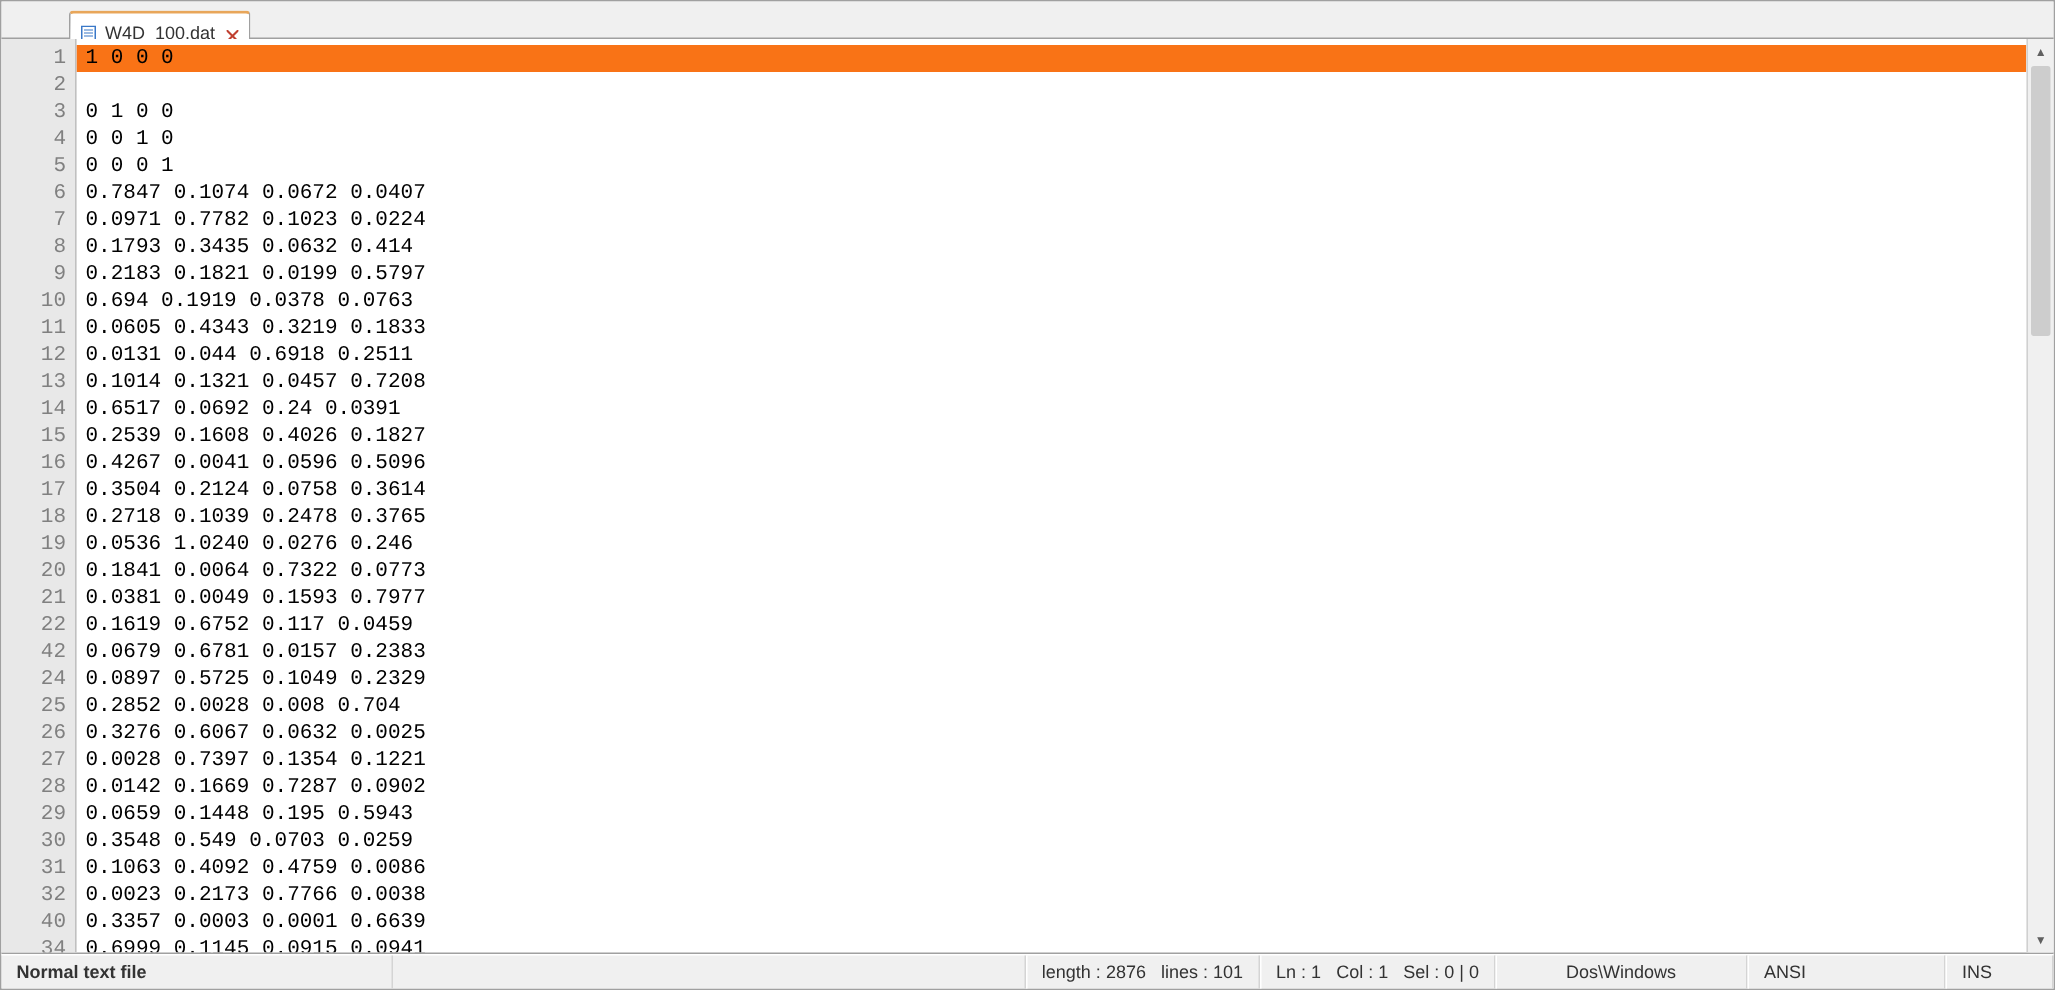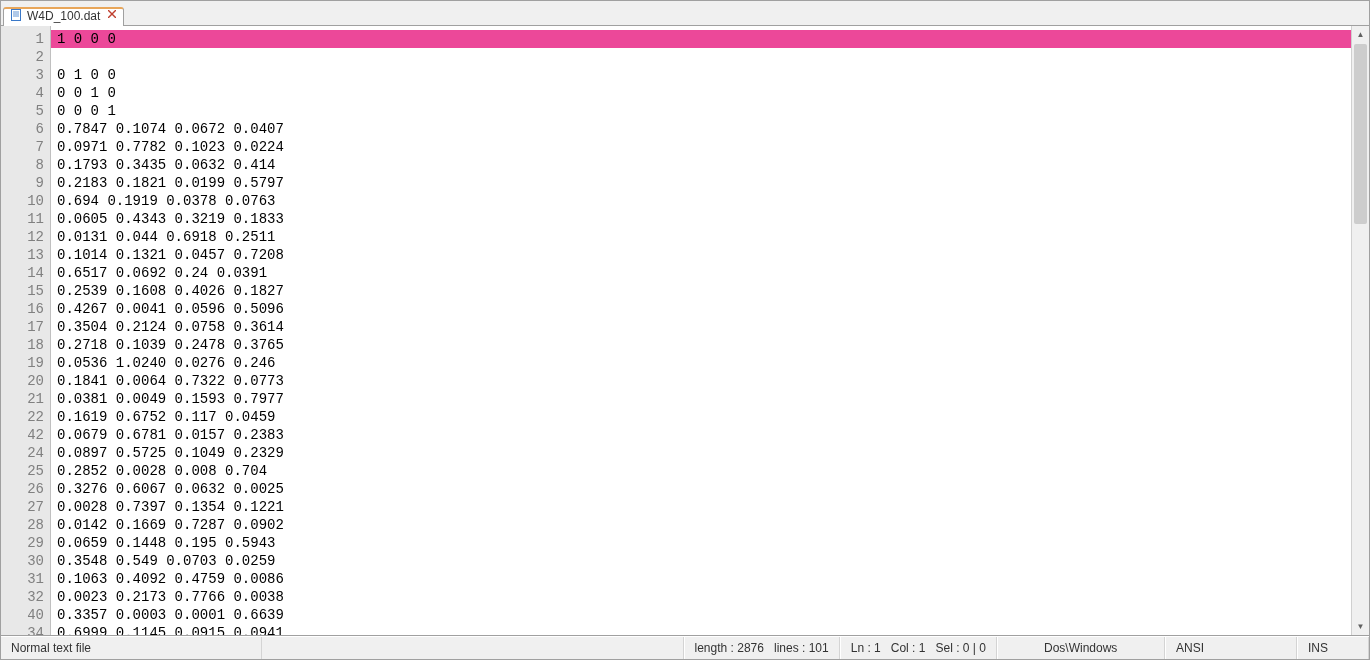--- a/index.html
+++ b/index.html
@@ -24,33 +24,34 @@
   .tabbar {
     height: 24px;
     background: #f0f0f0;
     display: flex;
     align-items: flex-end;
     padding-left: 2px;
     border-bottom: 1px solid #a0a0a0;
   }
   .tab {
     display: flex;
-    align-items: flex-start;
+    align-items: flex-end;
     gap: 5px;
     height: 20px;
     padding: 0 6px;
     background: #ffffff;
     border: 1px solid #a0a0a0;
     border-bottom: none;
     border-top: 2px solid #e8a65a;
     border-radius: 3px 3px 0 0;
     font-size: 12px;
     color: #333;
     position: relative;
     top: 4px;
+    margin-left: 43px;
   }
   .tab .file-icon {
     width: 12px;
     height: 12px;
     display: inline-block;
   }
   .tab .close-icon {
     width: 10px;
     height: 10px;
     display: flex;
@@ -88,21 +89,21 @@
     padding-left: 6px;
     padding-top: 4px;
     font-family: Consolas, "Courier New", monospace;
     font-size: 14px;
     line-height: 18px;
     color: #000000;
     white-space: pre;
     overflow: hidden;
   }
   .code .line.current {
-    background: #ec4899;
+    background: #f97316;
     display: block;
     margin-left: -6px;
     padding-left: 6px;
   }
   .vscroll {
     width: 17px;
     background: #f0f0f0;
     border-left: 1px solid #d0d0d0;
     position: relative;
   }
@@ -141,21 +142,21 @@
   }
   .statusbar .cell {
     padding: 0 10px;
     height: 100%;
     display: flex;
     align-items: center;
     border-right: 1px solid #d4d4d4;
     border-left: 1px solid #ffffff;
     white-space: nowrap;
   }
-  .statusbar .cell:first-child { border-left: none; }
+  .statusbar .cell:first-child { border-left: none; font-weight: bold; }
   .statusbar .spacer {
     flex: 1;
     border-right: 1px solid #d4d4d4;
     height: 100%;
   }
 </style>
 </head>
 <body>
 
 <div class="window">

